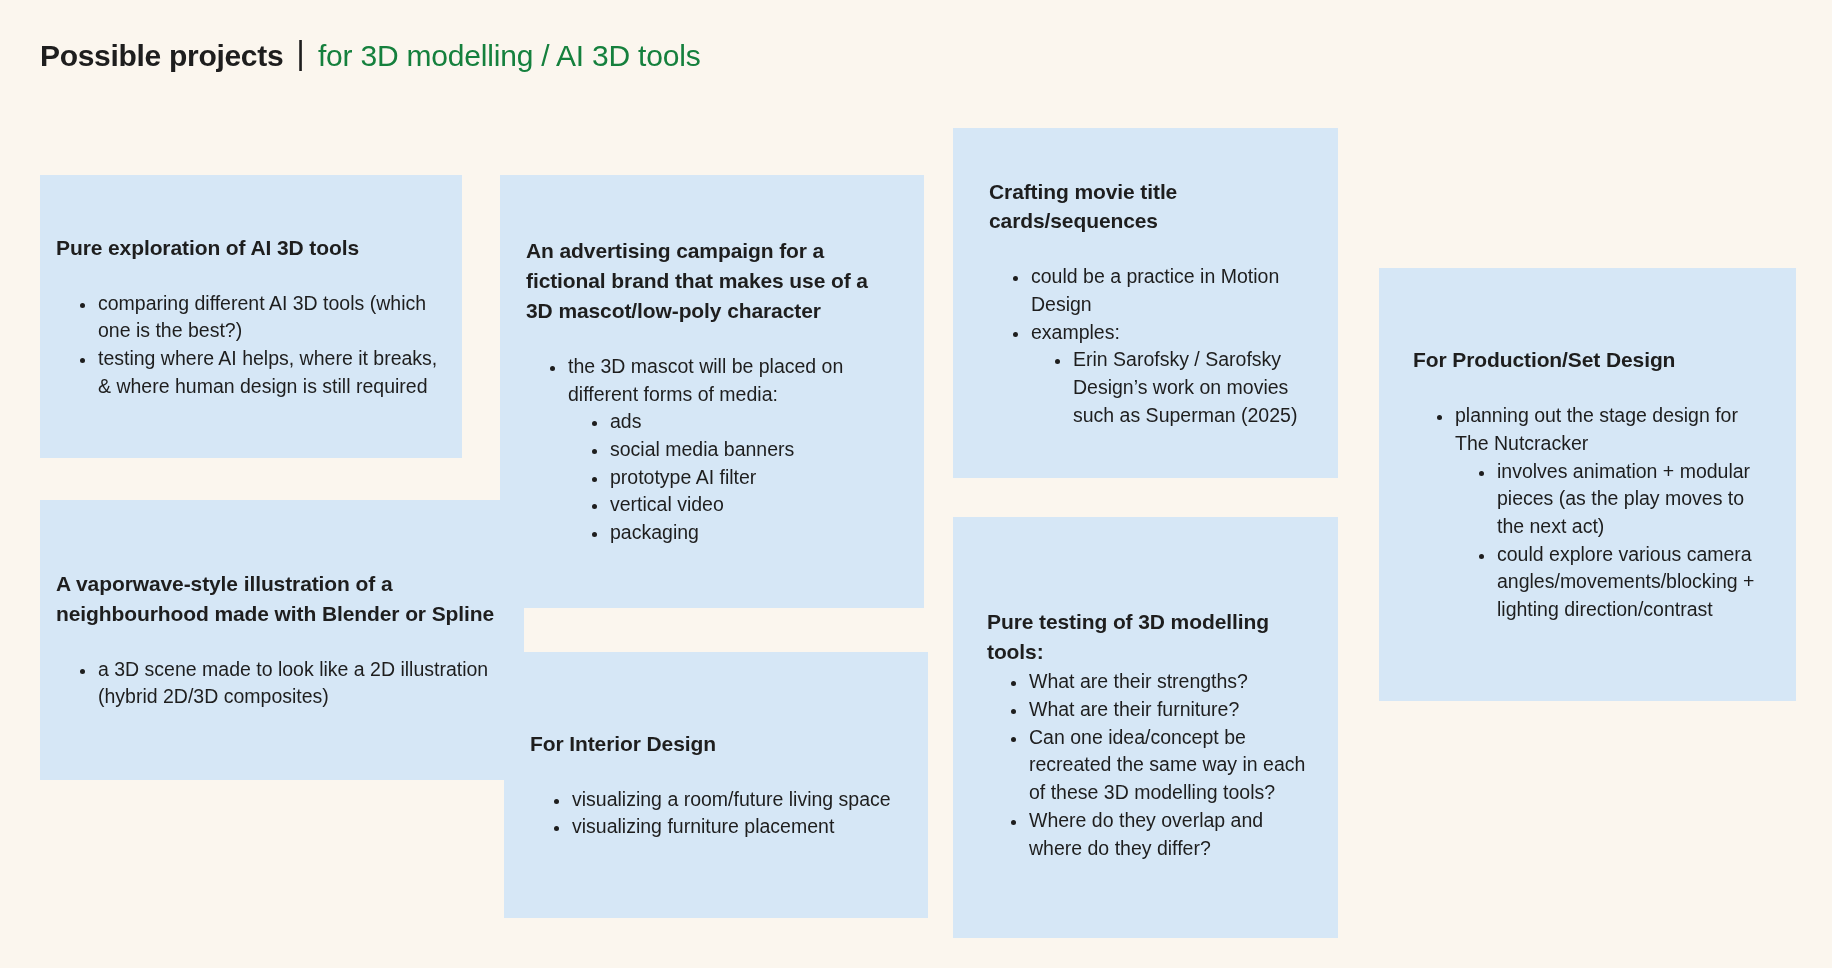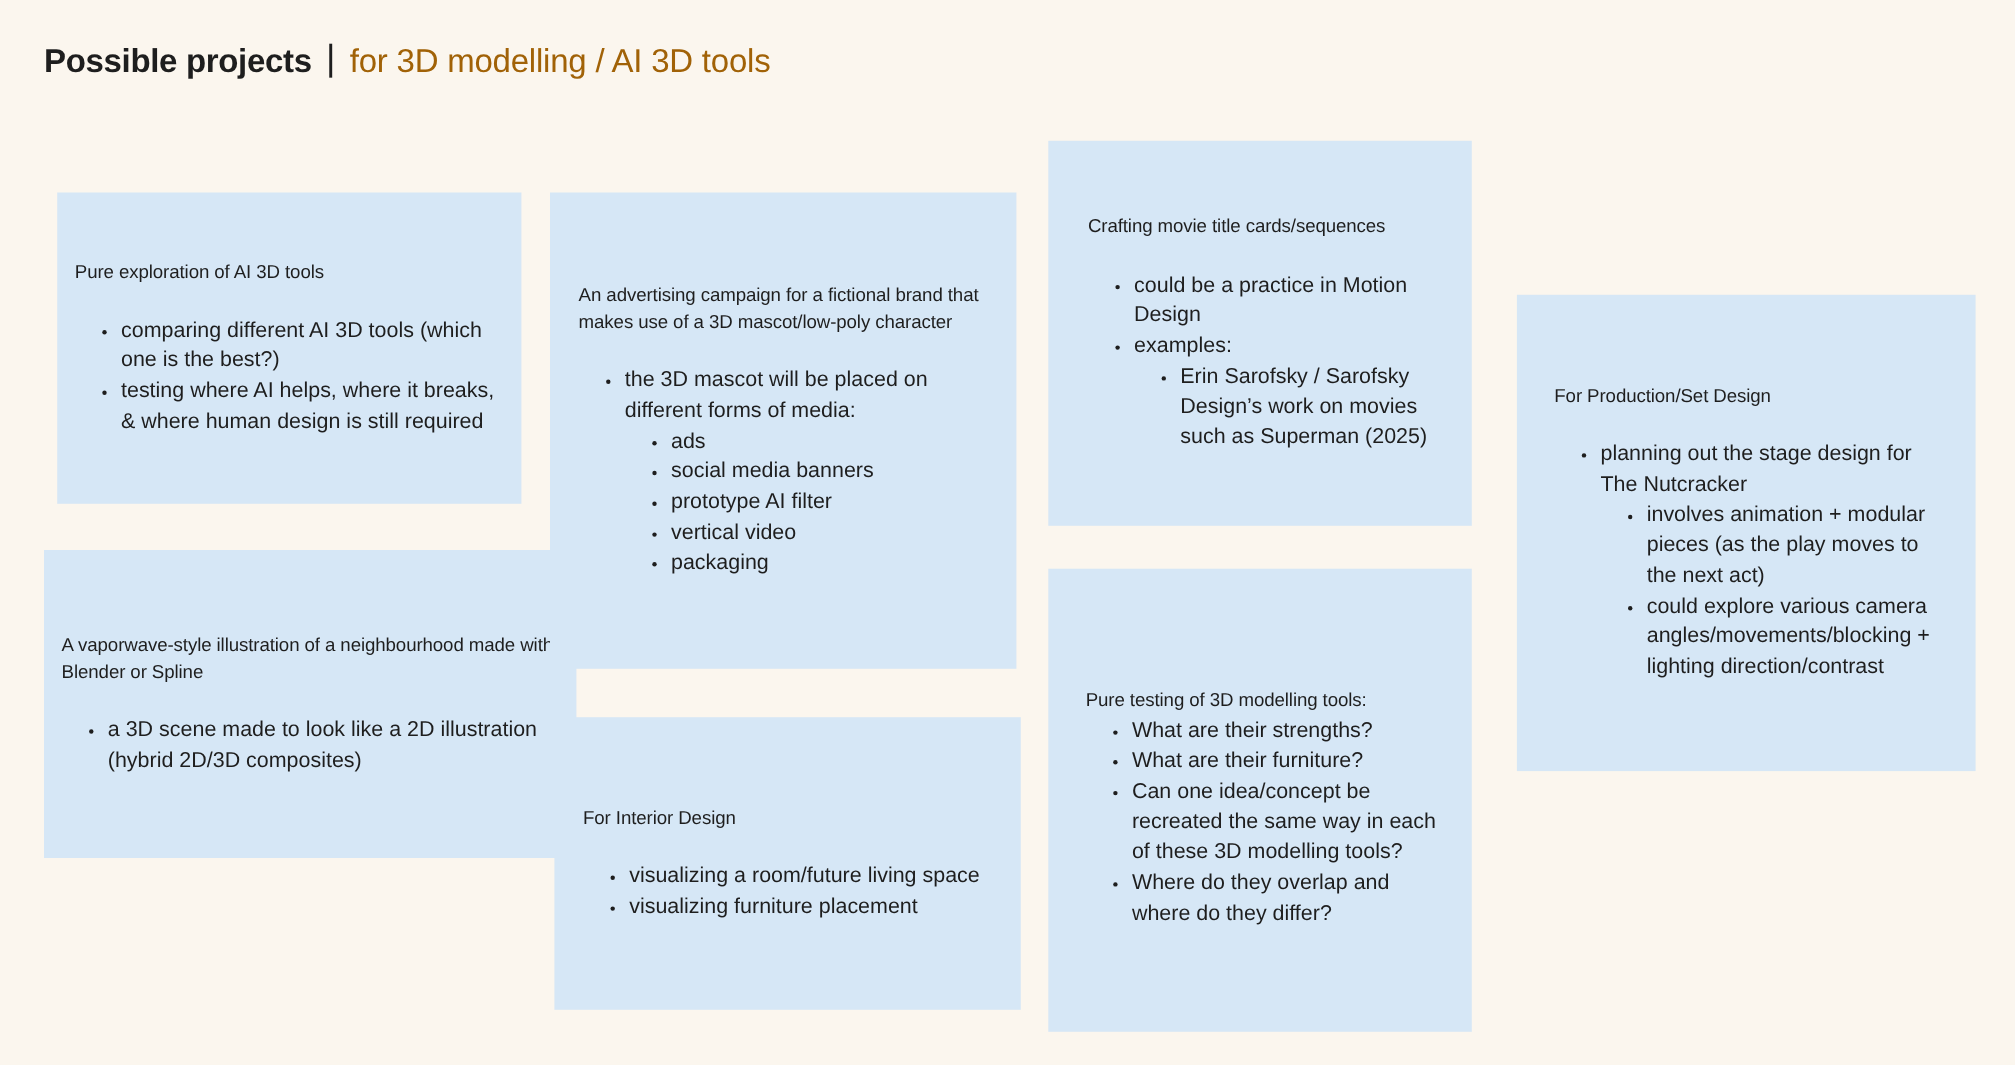--- a/index.html
+++ b/index.html
@@ -23,53 +23,53 @@
     top: 34px;
     display: flex;
     align-items: flex-end;
     gap: 13px;
     font-size: 30px;
     line-height: 1.2;
     white-space: nowrap;
   }
   .page-title .bold   { font-weight: 700; letter-spacing: -0.3px; }
   .page-title .sep    { font-weight: 400; font-size: 33px; transform: translateY(-1px); }
-  .page-title .light  { font-weight: 400; letter-spacing: -0.2px; color: #a16207; }
+  .page-title .light  { font-weight: 400; letter-spacing: -0.2px; color: #15803d; }
 
   
   .card {
     position: absolute;
     background: #D6E7F6;
     box-sizing: border-box;
     display: flex;
     flex-direction: column;
     justify-content: center;
     align-items: flex-start;
     font-size: 19.5px;
     line-height: 1.42;
   }
   .card-title {
     margin: 0 0 27px 0;
-    font-size: 17px;
-    font-weight: 400;
+    font-size: 21px;
+    font-weight: 700;
     line-height: 1.42;
     letter-spacing: -0.1px;
   }
   .card.tight .card-title { margin-bottom: 2px; }
   .card ul {
     margin: 0;
     padding-left: 40px;
     list-style: disc;
   }
   .card ul ul { padding-left: 40px; }
   .card li { padding-left: 2px; }
   .card li::marker { font-size: 0.8em; }
 
   
-  .card-1 { left: 40px;   top: 175px; width: 422px; height: 283px; padding: 14px 16px; margin-left: 12px; }
+  .card-1 { left: 40px;   top: 175px; width: 422px; height: 283px; padding: 14px 16px; }
   .card-2 { left: 40px;   top: 500px; width: 484px; height: 280px; padding: 14px 16px; }
   .card-3 { left: 500px;  top: 175px; width: 424px; height: 433px; padding: 14px 26px; }
   .card-4 { left: 504px;  top: 652px; width: 424px; height: 266px; padding: 14px 26px; }
   .card-5 { left: 953px;  top: 128px; width: 385px; height: 350px; padding: 14px 30px 14px 36px; }
   .card-6 { left: 953px;  top: 517px; width: 385px; height: 421px; padding: 28px 28px 14px 34px; }
   .card-7 { left: 1379px; top: 268px; width: 417px; height: 433px; padding: 14px 28px 14px 34px; }
 </style>
 </head>
 <body>
 

